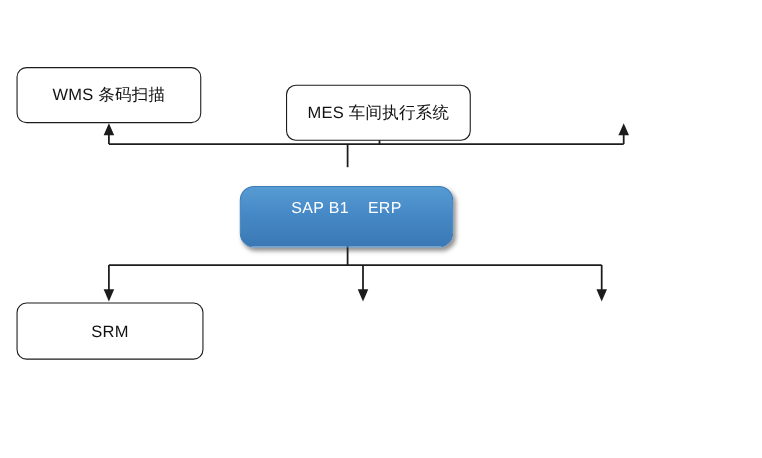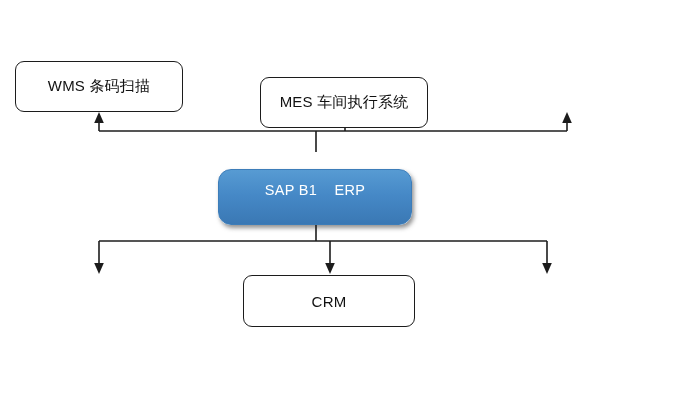--- a/index.html
+++ b/index.html
@@ -113,17 +113,17 @@
     <span class="label">WMS 条码扫描</span>
   </div>
   <div class="node node-mes">
     <span class="label">MES 车间执行系统</span>
   </div>
 
   <div class="node-center">
     <span class="label">SAP B1    ERP</span>
   </div>
 
-  <div class="node node-crm">
-    <span class="label">CRM</span>
+  <div class="node node-srm">
+    <span class="label">SRM</span>
   </div>
 
 </div>
 
 </body></html>

